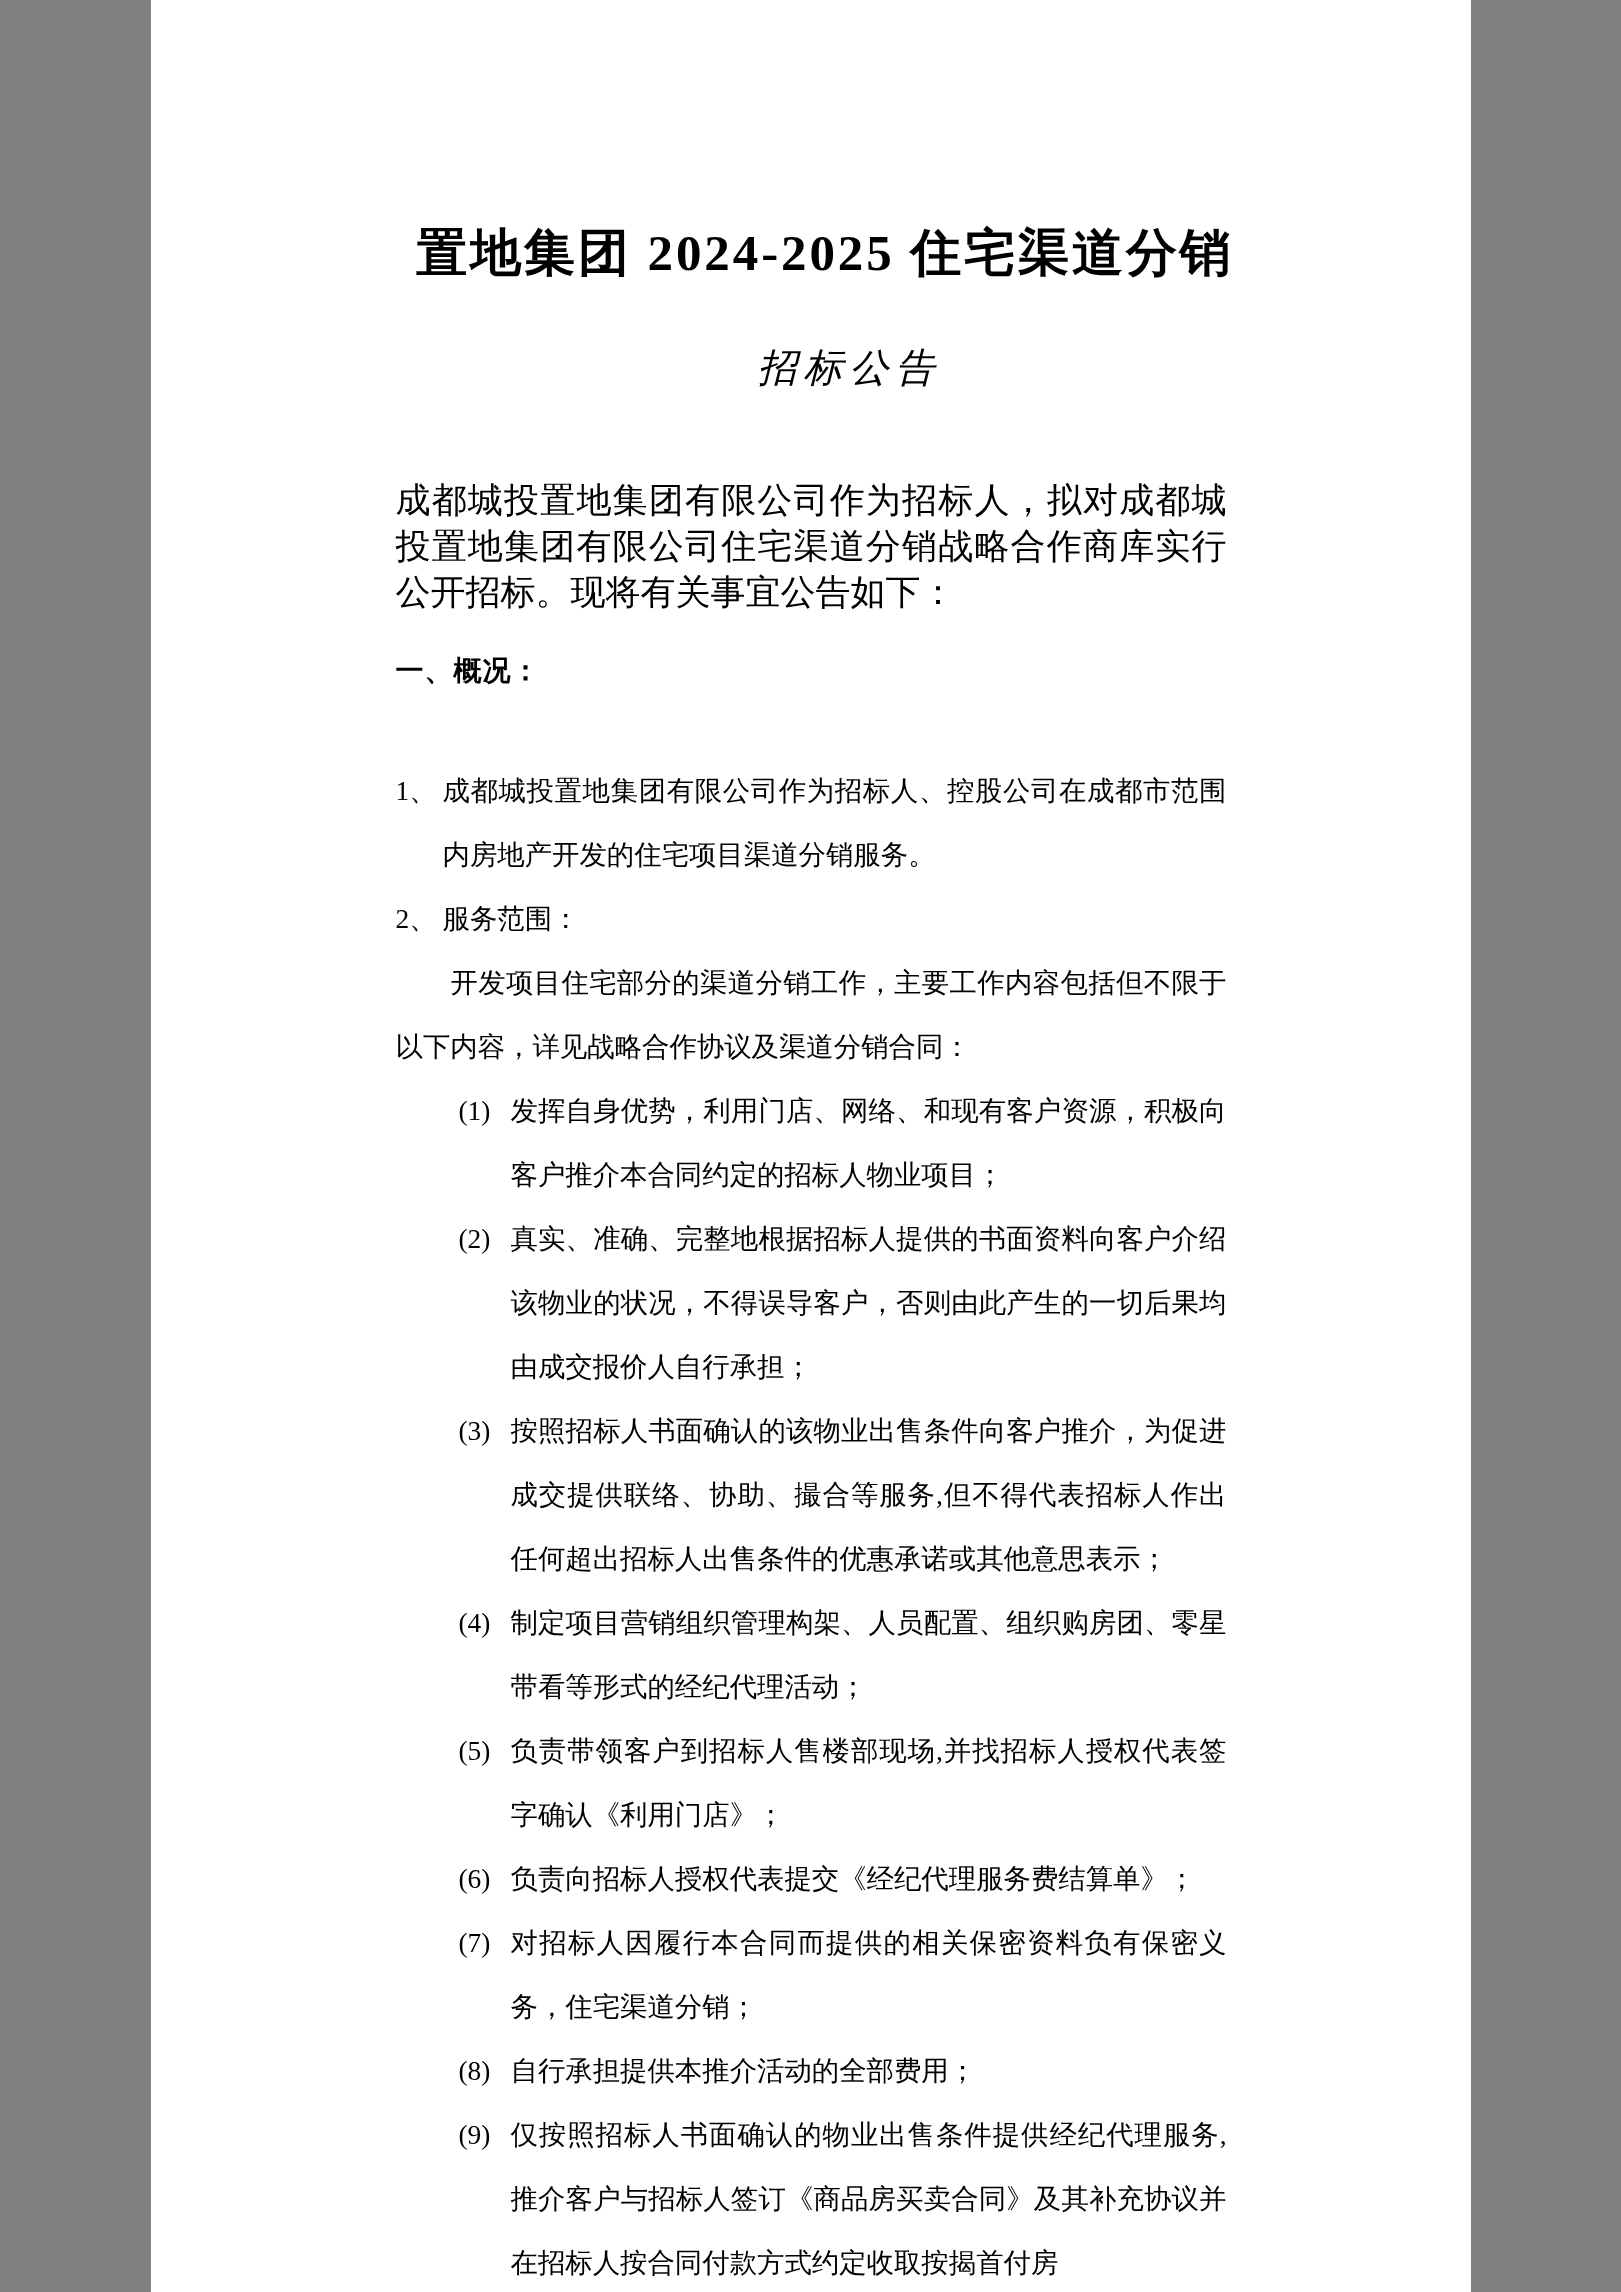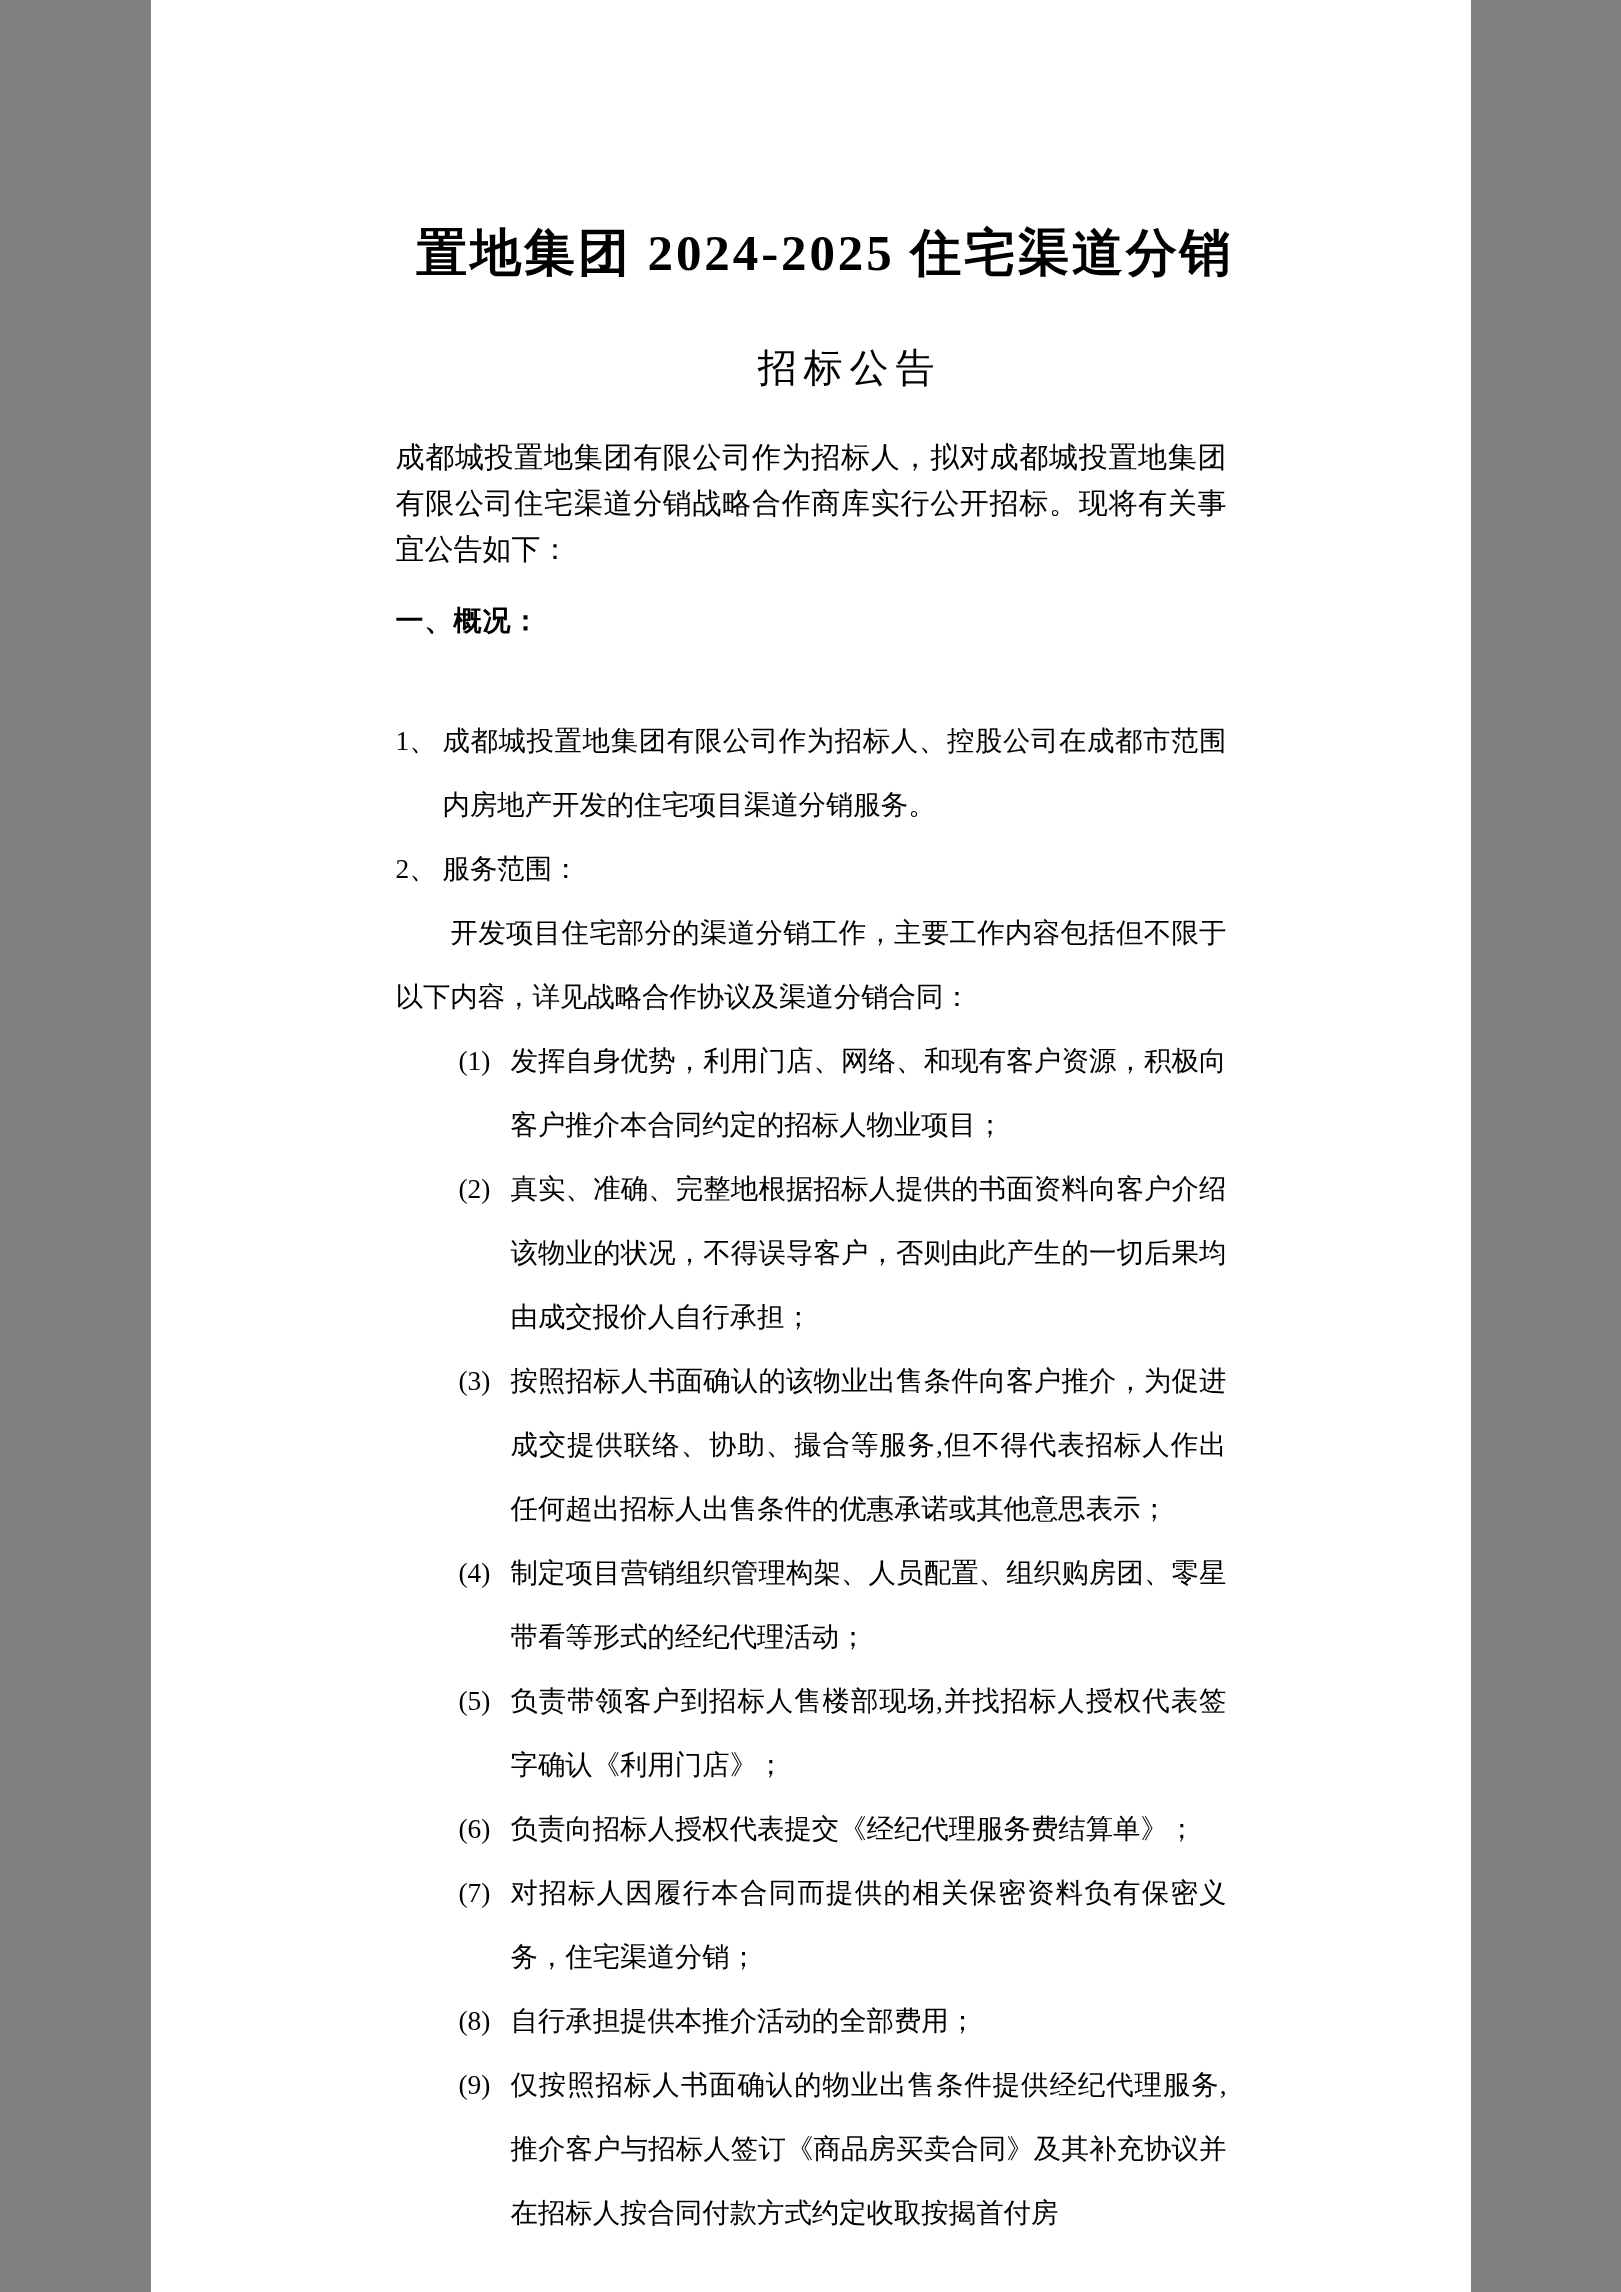--- a/index.html
+++ b/index.html
@@ -41,24 +41,25 @@
   }
   .subtitle {
     margin: 62px 0 0 0;
     text-align: center;
     font-size: 39px;
     font-weight: normal;
     line-height: 43px;
     letter-spacing: 6.9px;
     text-indent: 78px;
     white-space: nowrap;
+    font-style: italic;
   }
   .intro {
-    margin-top: 45px;
-    font-size: 29px;
+    margin-top: 89px;
+    font-size: 35px;
     line-height: 46px;
     text-align: justify;
   }
   .sec-head {
     font-size: 28px;
     font-weight: bold;
     line-height: 39px;
     letter-spacing: 1px;
   }
   .list {

